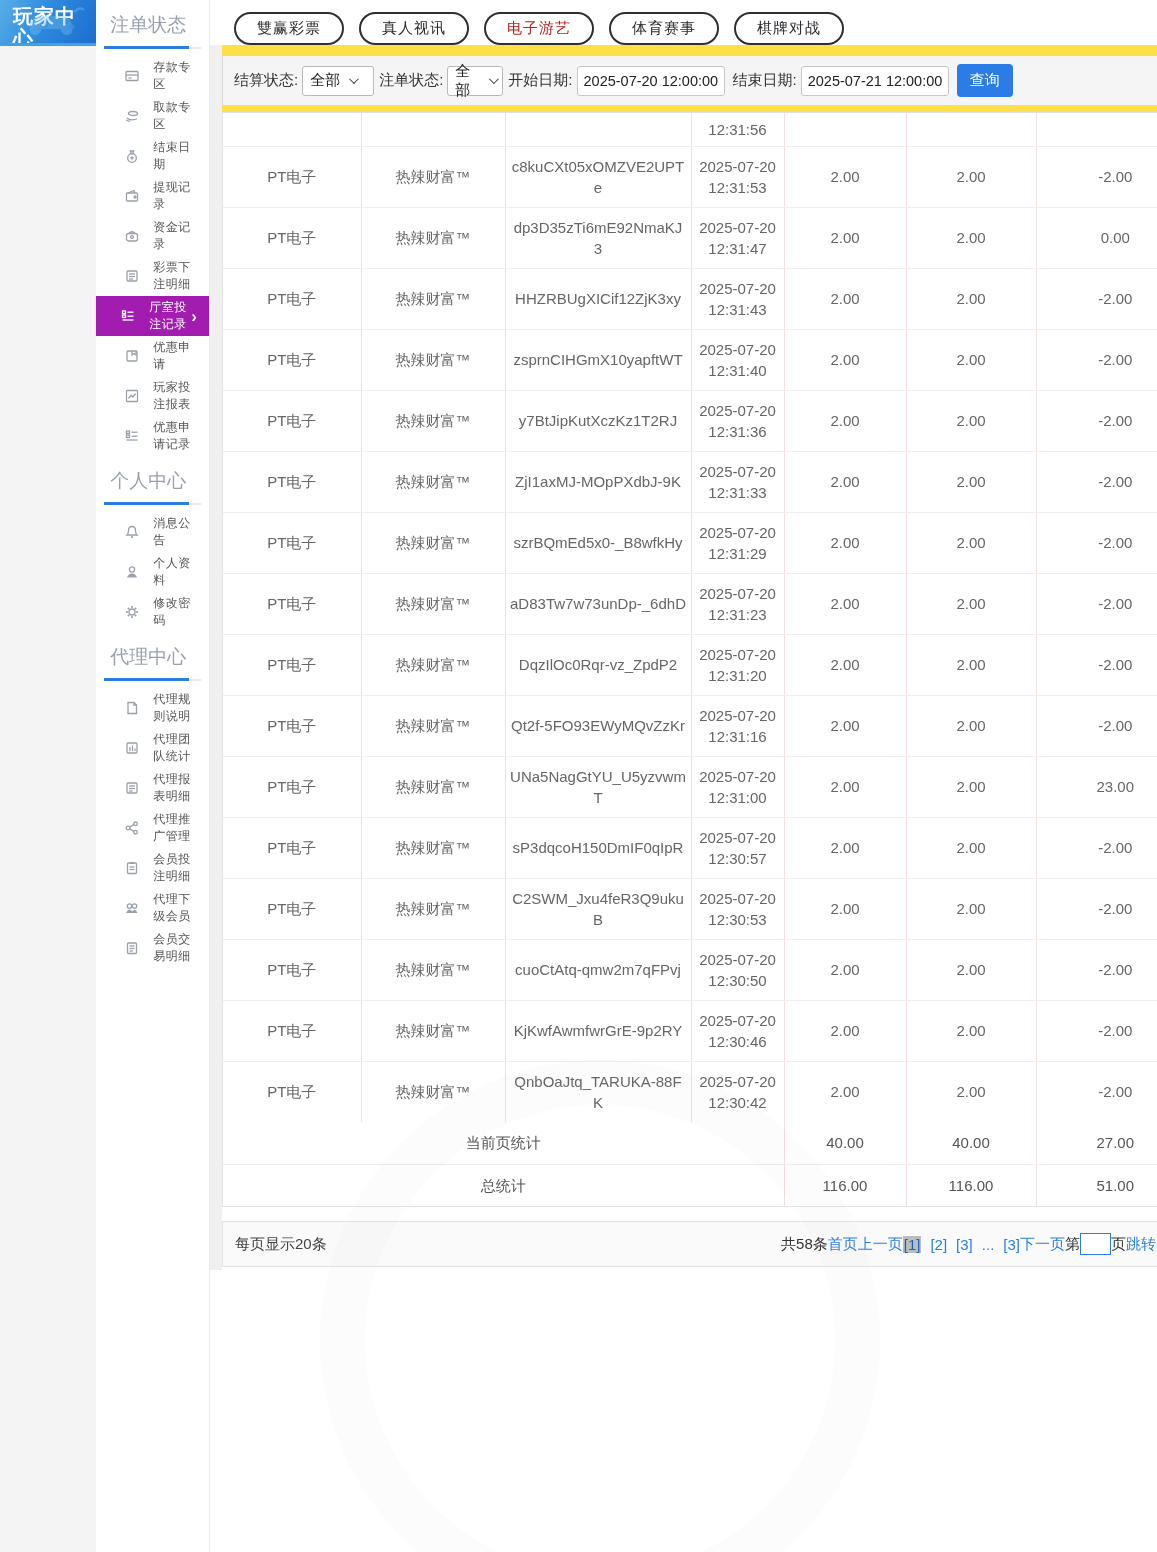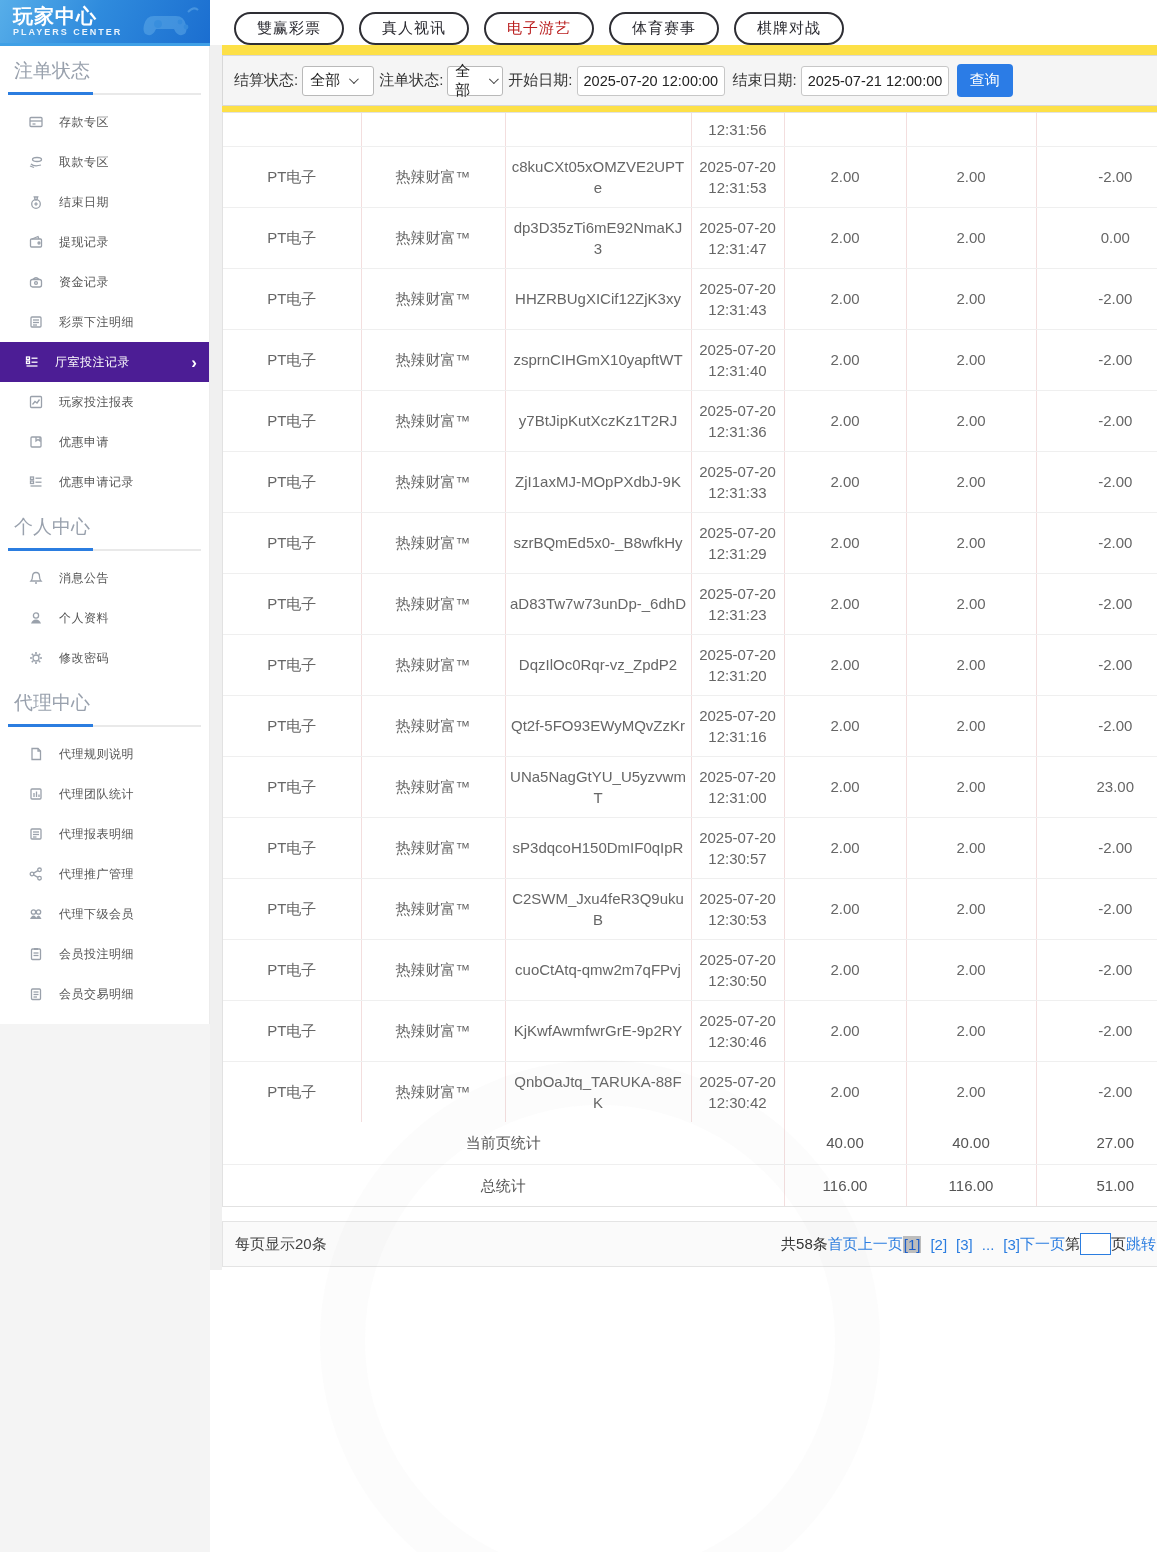--- a/index.html
+++ b/index.html
@@ -4,38 +4,38 @@
 <style>
   * { box-sizing: border-box; }
   html,body { margin:0; padding:0; }
   body {
     width:1157px; height:1552px; overflow:hidden; position:relative;
     font-family:"Liberation Sans", sans-serif; background:#fff; color:#333;
   }
   .app { display:flex; width:1157px; height:1552px; }
 
   
-  .sidebar { flex:0 0 210px; width:210px; display:flex; flex-direction:column; background:#f4f4f4; }
+  .sidebar { flex:0 0 210px; width:210px; display:flex; flex-direction:row; background:#f4f4f4; }
   .brand {
     position:relative; height:46px; padding:5px 0 0 13px; overflow:hidden;
     background:linear-gradient(115deg,#57aee9 0%,#2f8bdd 45%,#1b6ed0 100%);
     border-bottom:3px solid #3fa0e6;
   }
   .brand-title { color:#fff; font-size:20px; font-weight:bold; letter-spacing:1px; line-height:22px; }
   .brand-subtitle { color:#eaf4fd; font-size:9px; font-weight:bold; letter-spacing:2px; }
   .brand-decor { position:absolute; right:8px; top:4px; opacity:.35; }
   .sidebar-nav { background:#fff; border-right:1px solid #ececec; padding-bottom:10px; }
   .section-title { margin:12px 14px 0; font-size:19px; color:#99a1ad; }
   .section-underline { position:relative; height:2px; background:#e9e9e9; margin:9px 8px 7px 8px; }
   .section-underline::before { content:""; position:absolute; left:0; top:-1px; width:85px; height:3px; background:#2b7de0; }
   .nav-item { display:flex; align-items:center; height:40px; padding:0 12px 0 28px; cursor:pointer; color:#555; }
   .nav-icon { width:18px; display:flex; align-items:center; color:#9aa1ab; }
   .nav-icon svg { stroke:currentColor; fill:none; stroke-width:1.3; }
   .nav-label { margin-left:13px; font-size:12px; letter-spacing:.5px; }
-  .nav-item.active { background:#4c1d95; color:#fff;padding-left:24px; }
+  .nav-item.active { background:#a21caf; color:#fff;padding-left:24px; }
   .nav-item.active .nav-icon { color:#fff; }
   .nav-item.active .nav-label { color:#fff; }
   .nav-chevron { margin-left:auto; color:#fff; font-size:17px; font-weight:bold; line-height:1; }
   .sidebar-fill { flex:1; background:#f4f4f4; }
 
   
   .main { flex:1; position:relative; background:#fff; overflow:hidden; }
   .gutter { position:absolute; left:0; top:45px; width:12px; height:1225px; background:#f0f0f0; }
 
   .topnav { height:45px; display:flex; align-items:flex-end; gap:15px; padding-left:24px; background:#fff; }
@@ -188,34 +188,34 @@
               <line x1="7.5" y1="8.2" x2="13.5" y2="8.2"></line>
               <line x1="2.5" y1="12" x2="13.5" y2="12"></line>
             </svg>
           </span>
           <span class="nav-label">厅室投注记录</span>
           <span class="nav-chevron">›</span>
         </div>
         <div class="nav-item">
           <span class="nav-icon">
             <svg width="16" height="16" viewBox="0 0 16 16">
+              <rect x="3" y="3" width="10" height="10" rx="1"></rect>
+              <path d="M8 3v4l2-1.5L12 7V3"></path>
+            </svg>
+          </span>
+          <span class="nav-label">优惠申请</span>
+        </div>
+        <div class="nav-item">
+          <span class="nav-icon">
+            <svg width="16" height="16" viewBox="0 0 16 16">
               <rect x="2.5" y="2.5" width="11" height="11" rx="1"></rect>
               <polyline points="4.5,10.5 7,7.5 9,9 11.5,5.5"></polyline>
             </svg>
           </span>
           <span class="nav-label">玩家投注报表</span>
-        </div>
-        <div class="nav-item">
-          <span class="nav-icon">
-            <svg width="16" height="16" viewBox="0 0 16 16">
-              <rect x="3" y="3" width="10" height="10" rx="1"></rect>
-              <path d="M8 3v4l2-1.5L12 7V3"></path>
-            </svg>
-          </span>
-          <span class="nav-label">优惠申请</span>
         </div>
         <div class="nav-item">
           <span class="nav-icon">
             <svg width="16" height="16" viewBox="0 0 16 16">
               <rect x="2.5" y="3" width="3" height="2.5"></rect>
               <line x1="7.5" y1="4.2" x2="13.5" y2="4.2"></line>
               <rect x="2.5" y="7" width="3" height="2.5"></rect>
               <line x1="7.5" y1="8.2" x2="13.5" y2="8.2"></line>
               <line x1="2.5" y1="12" x2="13.5" y2="12"></line>
             </svg>
@@ -301,38 +301,38 @@
               <circle cx="11.5" cy="12.2" r="1.8"></circle>
               <line x1="5.6" y1="7.1" x2="9.9" y2="4.6"></line>
               <line x1="5.6" y1="8.9" x2="9.9" y2="11.4"></line>
             </svg>
           </span>
           <span class="nav-label">代理推广管理</span>
         </div>
         <div class="nav-item">
           <span class="nav-icon">
             <svg width="16" height="16" viewBox="0 0 16 16">
+              <rect x="3.5" y="3" width="9" height="10.5" rx="1"></rect>
+              <rect x="6" y="2" width="4" height="2" fill="currentColor" stroke="none"></rect>
+              <line x1="5.5" y1="7" x2="10.5" y2="7"></line>
+              <line x1="5.5" y1="9.5" x2="10.5" y2="9.5"></line>
+            </svg>
+          </span>
+          <span class="nav-label">会员投注明细</span>
+        </div>
+        <div class="nav-item">
+          <span class="nav-icon">
+            <svg width="16" height="16" viewBox="0 0 16 16">
               <circle cx="5.5" cy="6" r="2.2"></circle>
               <circle cx="10.5" cy="6" r="2.2"></circle>
               <path d="M2 13 q1.5-3.5 3.5-3.5 t3.5 3.5z" fill="currentColor" stroke="none"></path>
               <path d="M7.5 13 q1.5-3.5 3-3.5 t3 3.5z" fill="currentColor" stroke="none"></path>
             </svg>
           </span>
           <span class="nav-label">代理下级会员</span>
-        </div>
-        <div class="nav-item">
-          <span class="nav-icon">
-            <svg width="16" height="16" viewBox="0 0 16 16">
-              <rect x="3.5" y="3" width="9" height="10.5" rx="1"></rect>
-              <rect x="6" y="2" width="4" height="2" fill="currentColor" stroke="none"></rect>
-              <line x1="5.5" y1="7" x2="10.5" y2="7"></line>
-              <line x1="5.5" y1="9.5" x2="10.5" y2="9.5"></line>
-            </svg>
-          </span>
-          <span class="nav-label">会员投注明细</span>
         </div>
         <div class="nav-item">
           <span class="nav-icon">
             <svg width="16" height="16" viewBox="0 0 16 16">
               <rect x="3.5" y="3" width="9" height="10.5" rx="1"></rect>
               <line x1="5.5" y1="6" x2="10.5" y2="6"></line>
               <line x1="5.5" y1="8.5" x2="10.5" y2="8.5"></line>
               <line x1="5.5" y1="11" x2="9" y2="11"></line>
             </svg>
           </span>

